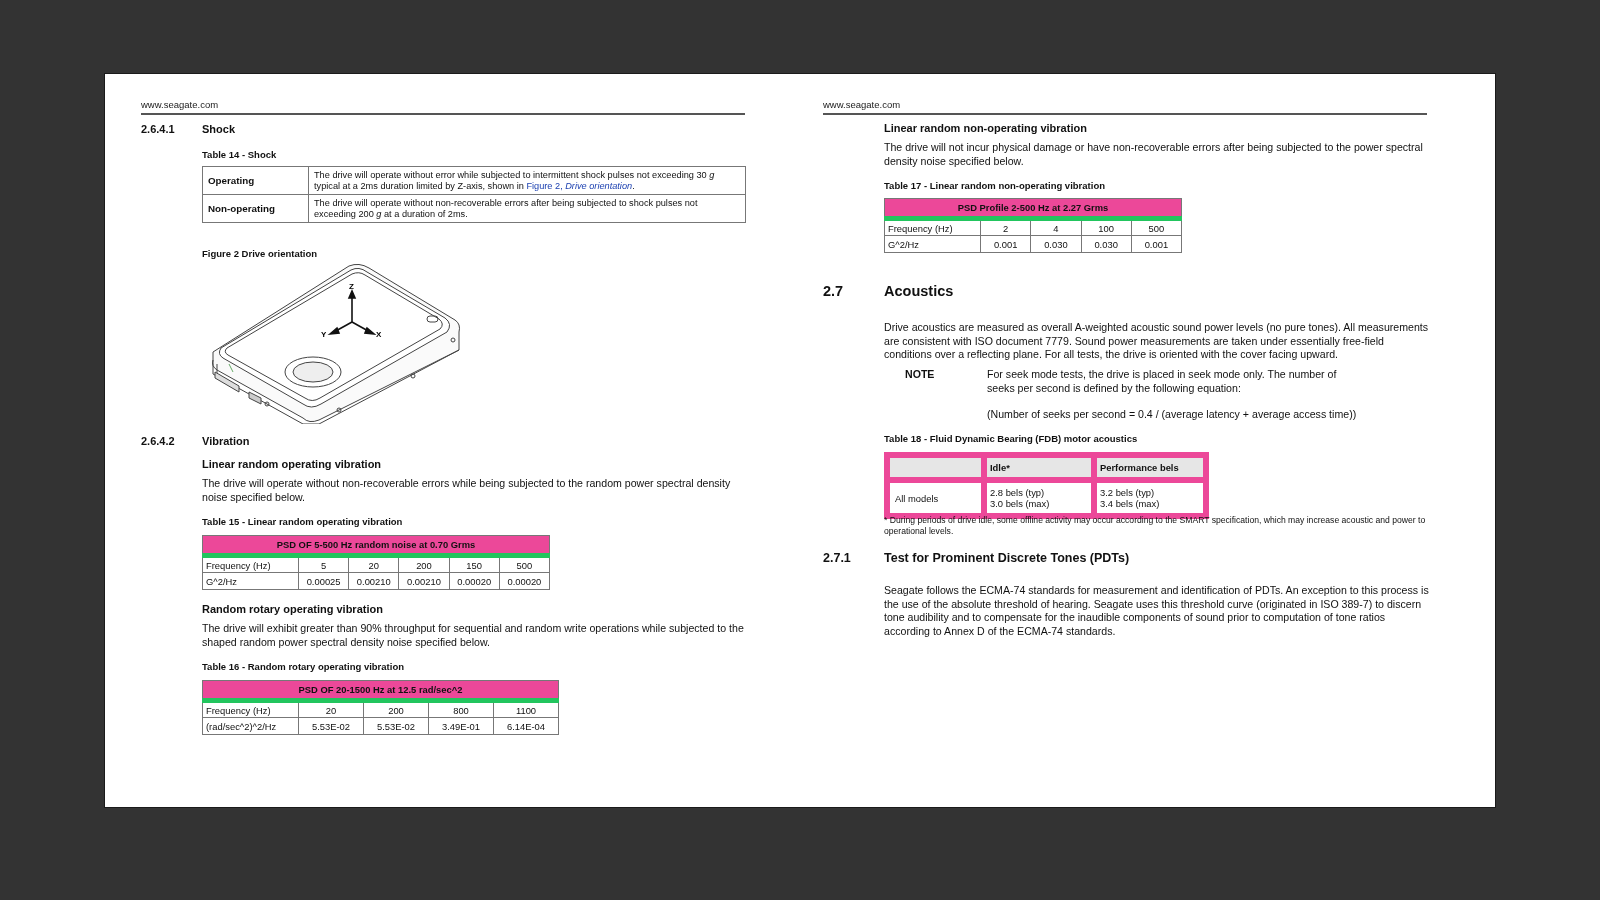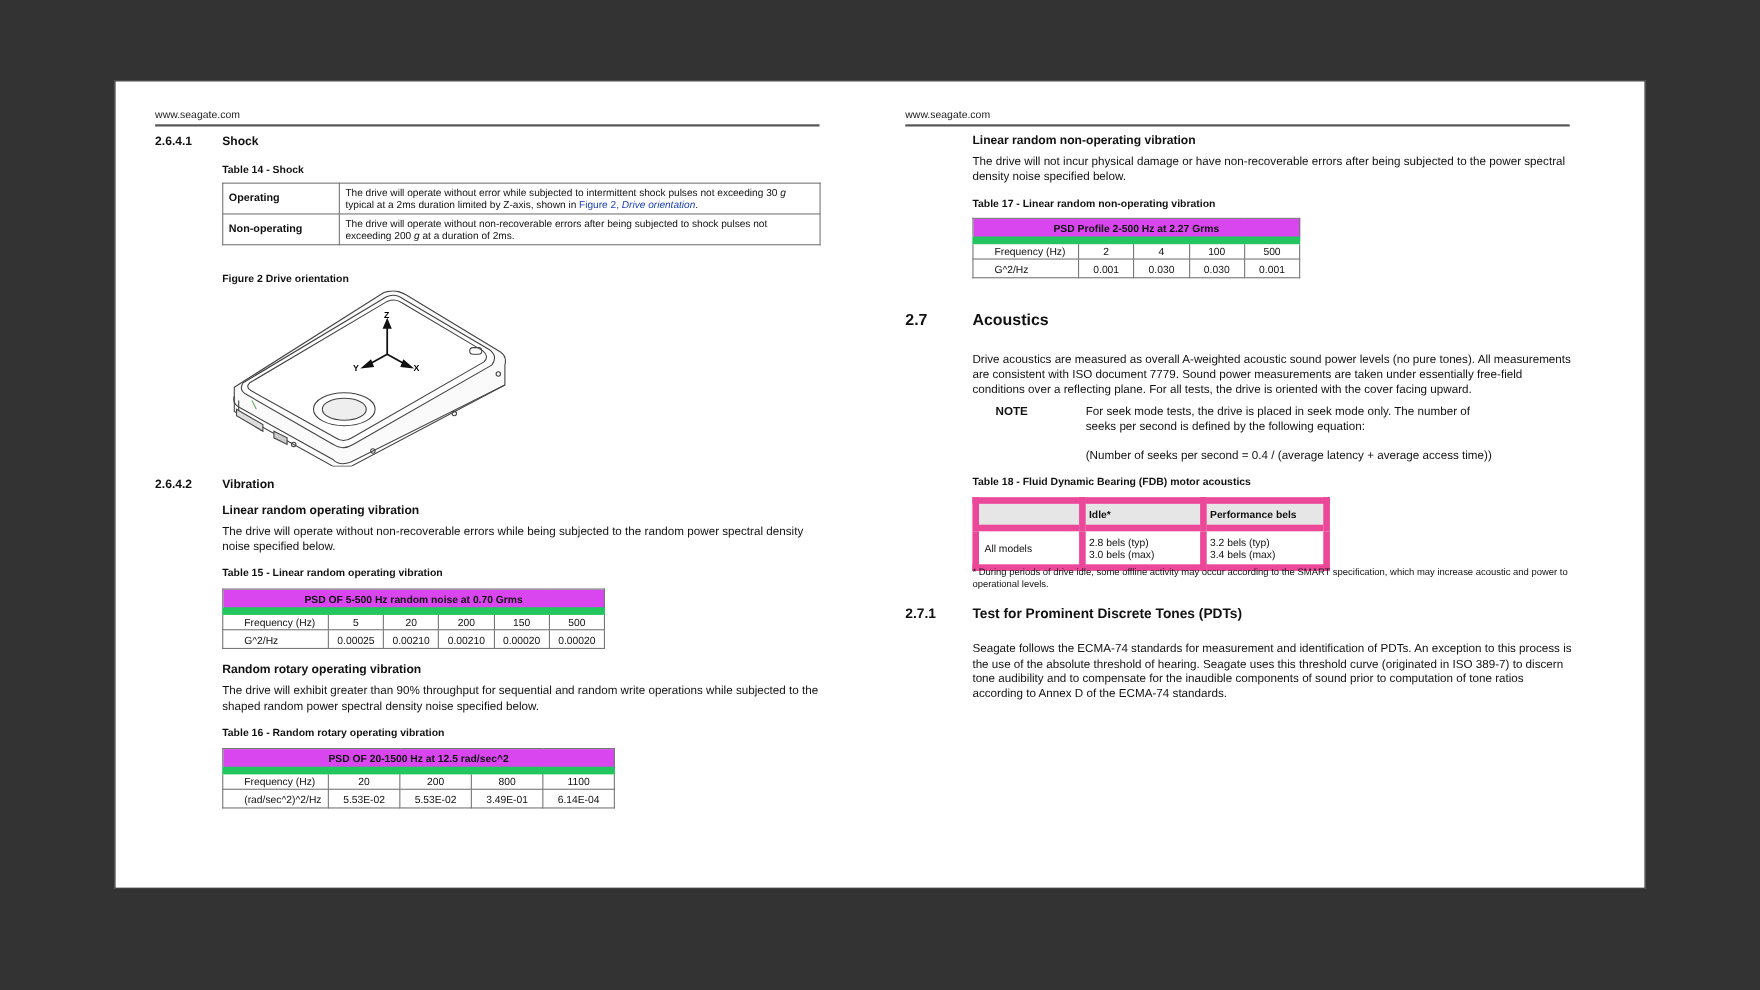--- a/index.html
+++ b/index.html
@@ -21,22 +21,22 @@
   .cap { font-size: 9.5px; font-weight: bold; }
   .subhead { font-size: 11px; font-weight: bold; }
   .para { font-size: 10.6px; line-height: 13.5px; color: #111; }
   .small { font-size: 8.6px; line-height: 11px; color: #111; }
   .link { color: #1a3fb0; }
   .link i { font-style: italic; }
   table { border-collapse: collapse; }
   .shock td { border: 1px solid #777; font-size: 9.2px; line-height: 11px; vertical-align: middle; padding: 2px 5px; }
   .shock td.lbl { font-weight: bold; font-size: 9.8px; width: 106px; height: 28px; }
   .psd td, .psd th { border: 1px solid #777; font-size: 9.4px; height: 17px; text-align: center; font-weight: normal; }
-  .psd th { background: #d946ef; font-weight: bold; height: 20px; border-bottom: 7px solid #22c55e; }
-  .psd td.first { text-align: left; padding-left: 19px; }
+  .psd th { background: #ec4899; font-weight: bold; height: 20px; border-bottom: 5px solid #22c55e; }
+  .psd td.first { text-align: left; padding-left: 3px; }
   .acou td, .acou th { border: 6px solid #ec4899; font-size: 9.4px; text-align: left; padding: 4px 3px; vertical-align: middle; }
   .acou th { background: #e6e6e6; font-weight: bold; height: 20px; border-bottom: 3px solid #111; }
   .acou td { height: 29px; line-height: 11px; }
   .acou td.first { padding-left: 5px; }
   .note-lbl { font-size: 10.6px; font-weight: bold; }
 </style>
 </head>
 <body>
 
 <div class="page">

